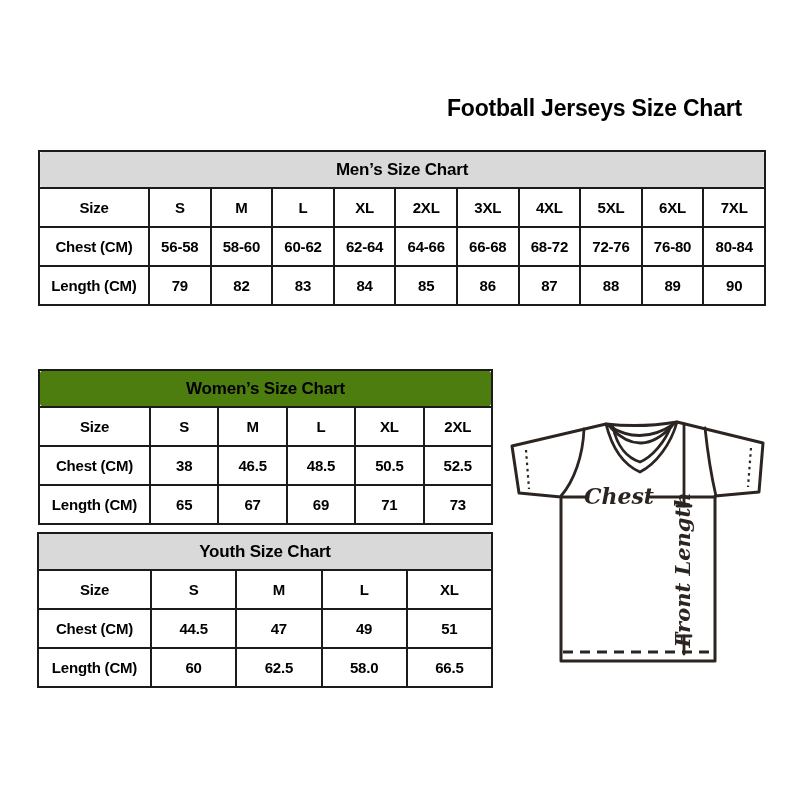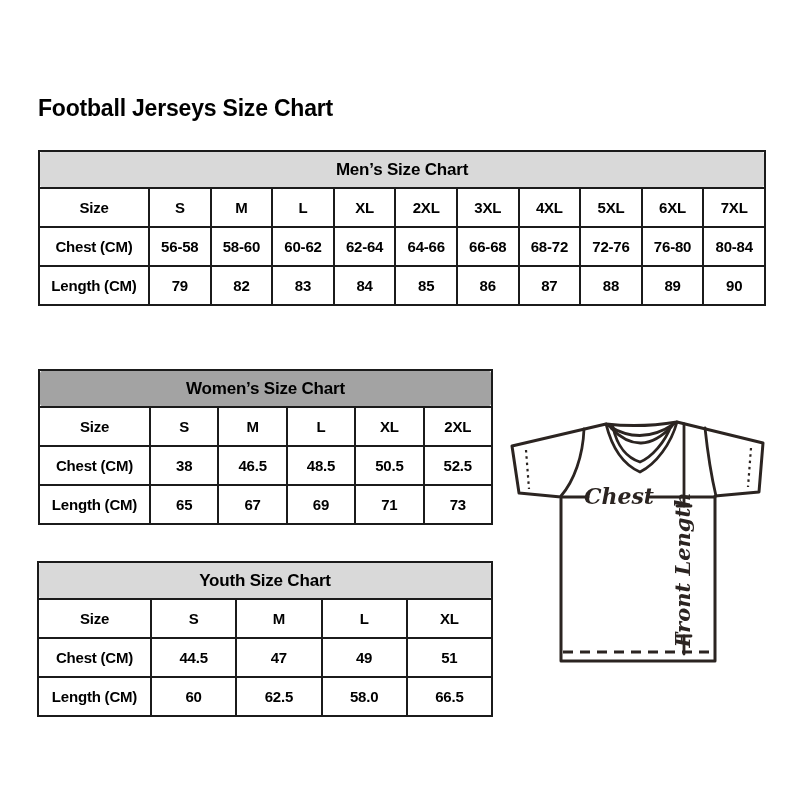--- a/index.html
+++ b/index.html
@@ -1,29 +1,29 @@
 <!DOCTYPE html>
 <html><head>
 <meta charset="utf-8">
 <style>
   html,body{margin:0;padding:0;background:#ffffff;}
   #canvas{position:relative;width:800px;height:800px;background:#ffffff;overflow:hidden;
           font-family:"Liberation Sans","DejaVu Sans",sans-serif;color:#000;}
   #page-title{position:absolute;left:38px;top:95px;width:704px;margin:0;
-              text-align:left;font-size:23px;font-weight:700;letter-spacing:-0.2px;}
+              text-align:right;font-size:23px;font-weight:700;letter-spacing:-0.2px;}
   table.size-table{position:absolute;border-collapse:collapse;table-layout:fixed;
                    font-weight:700;background:#fff;}
   table.size-table th, table.size-table td{
       border:2px solid #1b1b1b;text-align:center;vertical-align:middle;
       padding:0;font-size:15px;letter-spacing:-0.2px;overflow:hidden;white-space:nowrap;}
   table.size-table tr.title-row th{height:35px;font-size:17px;border-radius:6px;}
   table.size-table tr.head-row td, table.size-table tr.data-row td{height:37px;}
   #table-mens{left:38px;top:150px;width:728px;}
   #table-womens{left:38px;top:369px;width:455px;}
-  #table-youth{left:37px;top:561px;width:456px;}
+  #table-youth{left:37px;top:532px;width:456px;}
   #jersey-diagram{position:absolute;left:500px;top:412px;width:278px;height:255px;}
   .jline{fill:none;stroke:#2b2421;stroke-width:2.8;stroke-linecap:round;stroke-linejoin:round;}
   .jout{fill:#ffffff;stroke:#2b2421;stroke-width:3;stroke-linejoin:round;}
   .jdot{fill:none;stroke:#2b2421;stroke-width:2.2;stroke-dasharray:2.5 3.8;stroke-linecap:butt;}
   .jdash{fill:none;stroke:#2b2421;stroke-width:3;stroke-dasharray:10 7;stroke-linecap:butt;}
   .jtext{fill:#2b2421;font-family:"DejaVu Serif","Liberation Serif",serif;
          font-style:italic;font-weight:700;}
 </style>
 </head>
 <body>
@@ -96,21 +96,21 @@
       <colgroup>
         <col style="width: 111px;">
         <col>
         <col>
         <col>
         <col>
         <col>
       </colgroup>
       <tbody>
         <tr class="title-row">
-          <th colspan="6" style="background: #a3a3a3; margin-top: 17px;">Women’s Size Chart</th>
+          <th colspan="6" style="background: #4d7c0f; margin-top: 17px;">Women’s Size Chart</th>
         </tr>
         <tr class="head-row">
           <td>Size</td>
           <td>S</td>
           <td>M</td>
           <td>L</td>
           <td>XL</td>
           <td>2XL</td>
         </tr>
         <tr class="data-row">

